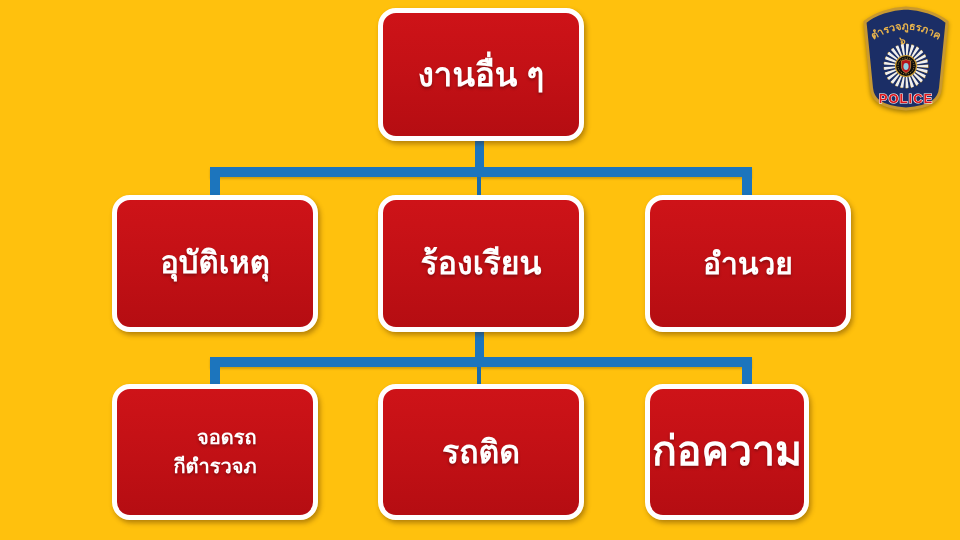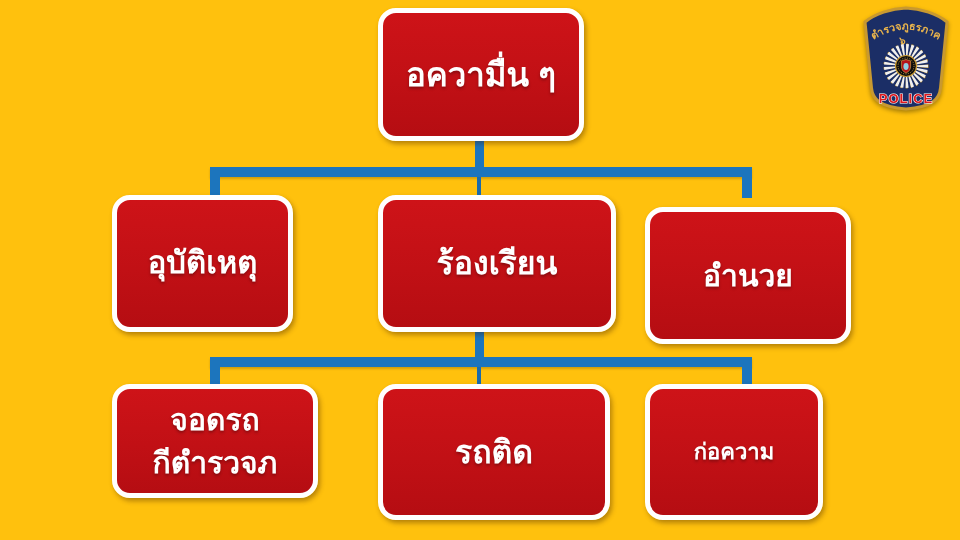--- a/index.html
+++ b/index.html
@@ -28,26 +28,26 @@
     background:linear-gradient(180deg,#CE1318 0%,#C11015 55%,#B50D12 100%);
     border:5px solid #FFFFFF;border-radius:18px;
     box-shadow:2px 3px 5px rgba(70,35,0,0.40);
     display:flex;align-items:center;justify-content:center;
     color:#FFFFFF;font-weight:bold;text-align:center;
     text-shadow:0 2px 3px rgba(0,0,0,0.30);
   }
   .node .lines{display:block;line-height:1.45;}
   .node .line{display:block;}
   #node-root      {left:378px;top:8px;  width:206px;height:133px;font-size:33px;}
-  #node-accident  {left:112px;top:195px;width:181px;height:137px;font-size:31px;}
-  #node-complaint {left:378px;top:195px;width:238px;height:137px;font-size:32px;}
-  #node-facilitate{left:645px;top:195px;width:206px;height:137px;font-size:30px;margin-top:12px;}
-  #node-parking   {left:112px;top:384px;width:206px;height:114px;font-size:30px;}
-  #node-traffic   {left:378px;top:384px;width:232px;height:136px;font-size:32px;}
-  #node-nuisance  {left:645px;top:384px;width:178px;height:136px;font-size:22px;}
+  #node-accident  {left:112px;top:195px;width:206px;height:137px;font-size:31px;}
+  #node-complaint {left:378px;top:195px;width:206px;height:137px;font-size:32px;}
+  #node-facilitate{left:645px;top:195px;width:206px;height:137px;font-size:30px;}
+  #node-parking   {left:112px;top:384px;width:206px;height:136px;font-size:20px;text-align:right;}
+  #node-traffic   {left:378px;top:384px;width:206px;height:136px;font-size:32px;}
+  #node-nuisance  {left:645px;top:384px;width:164px;height:136px;font-size:41px;}
   
   #badge{
     position:absolute;left:858px;top:6px;width:96px;height:106px;z-index:3;
     filter:drop-shadow(0 2px 2px rgba(0,0,0,0.35));
   }
 </style>
 </head>
 <body>
 
 <div class="slide">
@@ -59,21 +59,21 @@
   <div class="conn thin" id="c1-thin"></div>
 
   <div class="conn" id="c2-stem"></div>
   <div class="conn bar" id="c2-bar"></div>
   <div class="conn" id="c2-left"></div>
   <div class="conn" id="c2-right"></div>
   <div class="conn thin" id="c2-thin"></div>
 
   <div class="node" id="node-root">
     <span class="lines">
-        <span class="line">อความื่น ๆ</span>
+        <span class="line">งานอื่น ๆ</span>
       </span>
   </div>
 
   <div class="node" id="node-accident">
     <span class="lines">
         <span class="line">อุบัติเหตุ</span>
       </span>
   </div>
 
   <div class="node" id="node-complaint">

